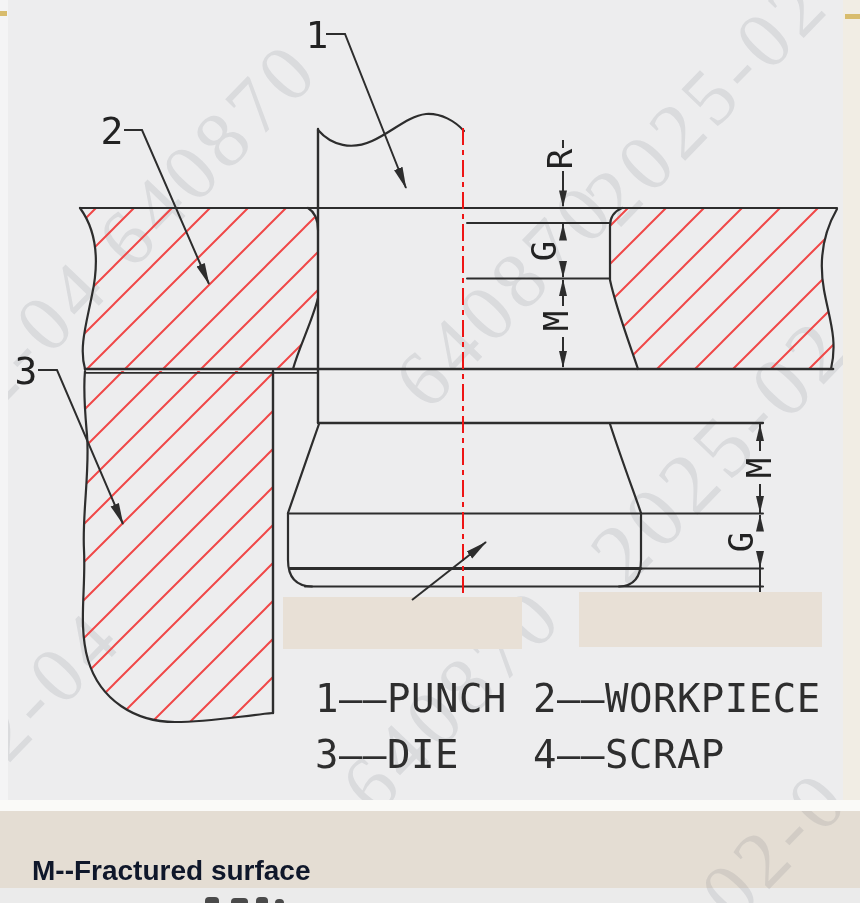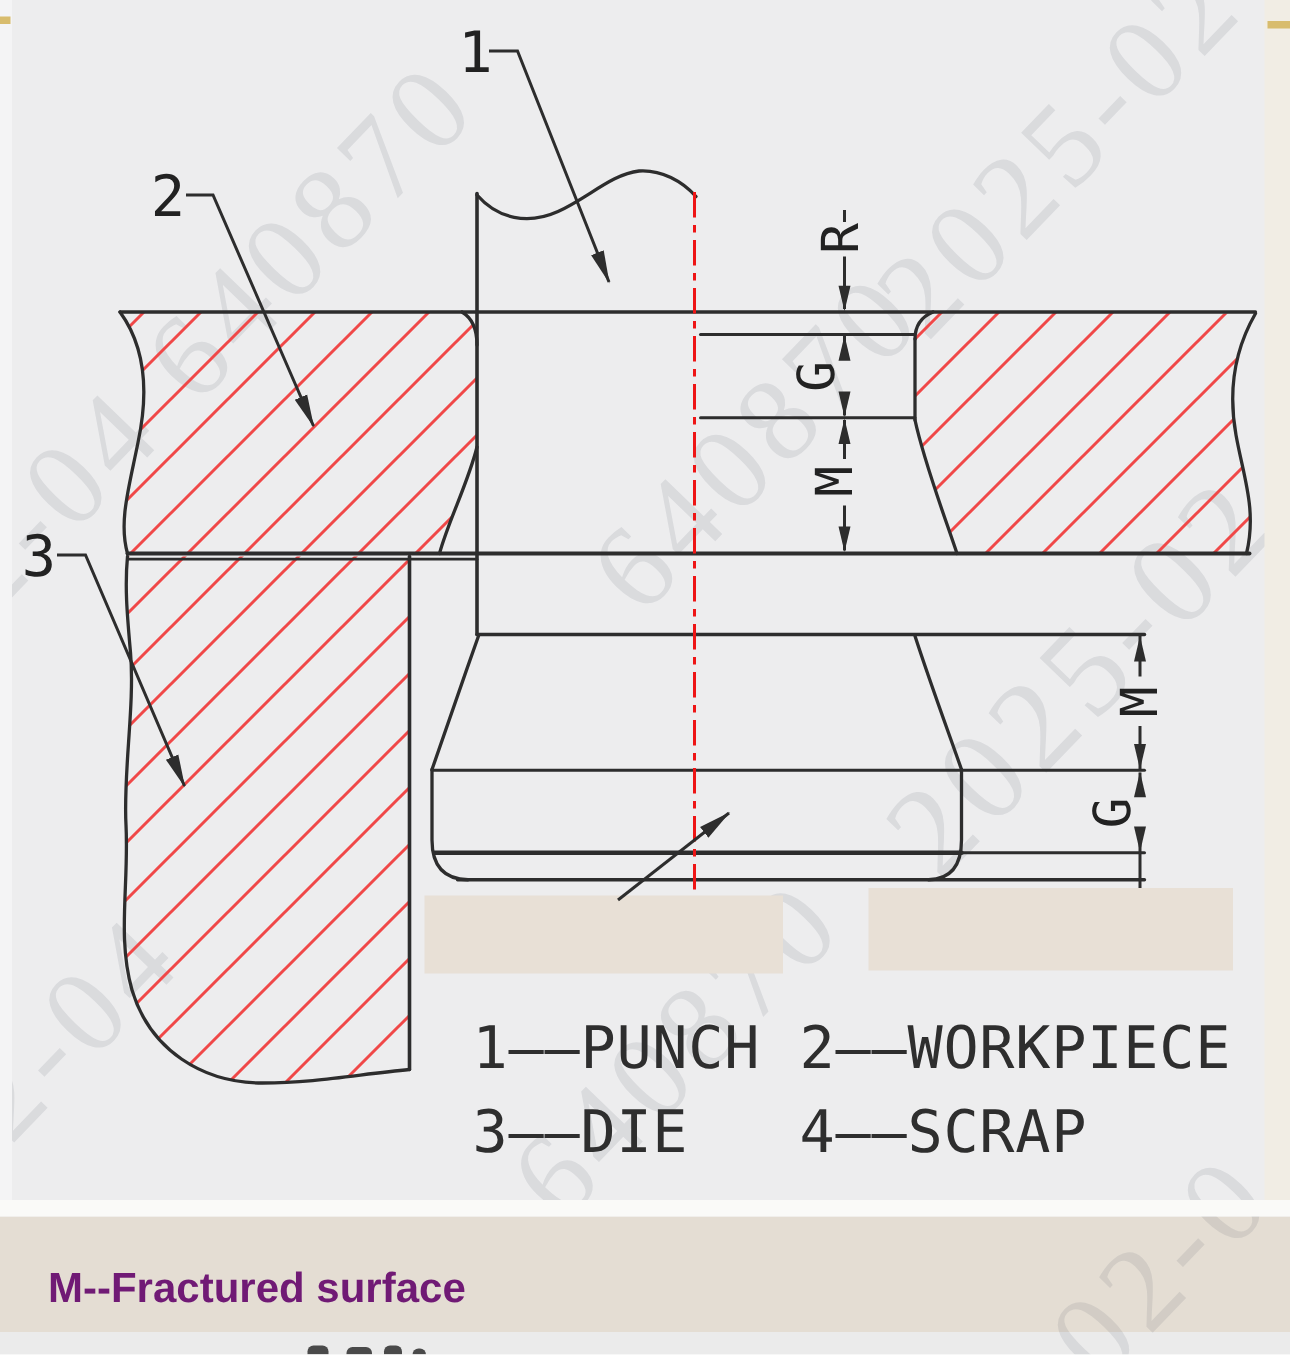--- a/index.html
+++ b/index.html
@@ -28,22 +28,22 @@
   .left-strip{position:absolute;left:0;top:0;width:8px;height:800px;background:#f4f4f5;z-index:3;}
   .right-strip{position:absolute;left:843px;top:0;width:17px;height:800px;background:#f1ede4;z-index:3;}
   .tick-yellow{position:absolute;background:#d8bc6d;z-index:4;}
   .tick-yellow.tl{left:0;top:11px;width:7px;height:5px;}
   .tick-yellow.tr{left:845px;top:14px;width:15px;height:5px;}
   
   .white-strip{position:absolute;left:0;top:800px;width:860px;height:11px;background:#fafaf8;z-index:2;}
   .beige-bar{position:absolute;left:0;top:811px;width:860px;height:77px;background:#e4ddd3;z-index:0;}
   .gray-strip{position:absolute;left:0;top:888px;width:860px;height:15px;background:#ebebeb;z-index:0;}
   .def{
-    position:absolute;z-index:3;font-weight:bold;font-size:28px;color:#701a75;
-    font-family:"Liberation Sans",sans-serif;white-space:nowrap;
+    position:absolute;z-index:3;font-weight:bold;font-size:28px;color:#0f172a;
+    font-family:"Liberation Sans",sans-serif;white-space:nowrap;margin-top:12px;
   }
   .def.d1{left:32px;top:843px;}
   .def.d2{left:318px;top:849px;}
   .def.d3{left:605px;top:846px;}
   .blob{position:absolute;background:#4a4a4a;border-radius:4px 4px 0 0;z-index:3;}
   .blob.b1{left:205px;top:897px;width:14px;height:6px;}
   .blob.b2{left:231px;top:898px;width:17px;height:5px;}
   .blob.b3{left:256px;top:897px;width:12px;height:6px;}
   .blob.b4{left:275px;top:899px;width:9px;height:4px;}
 </style>

